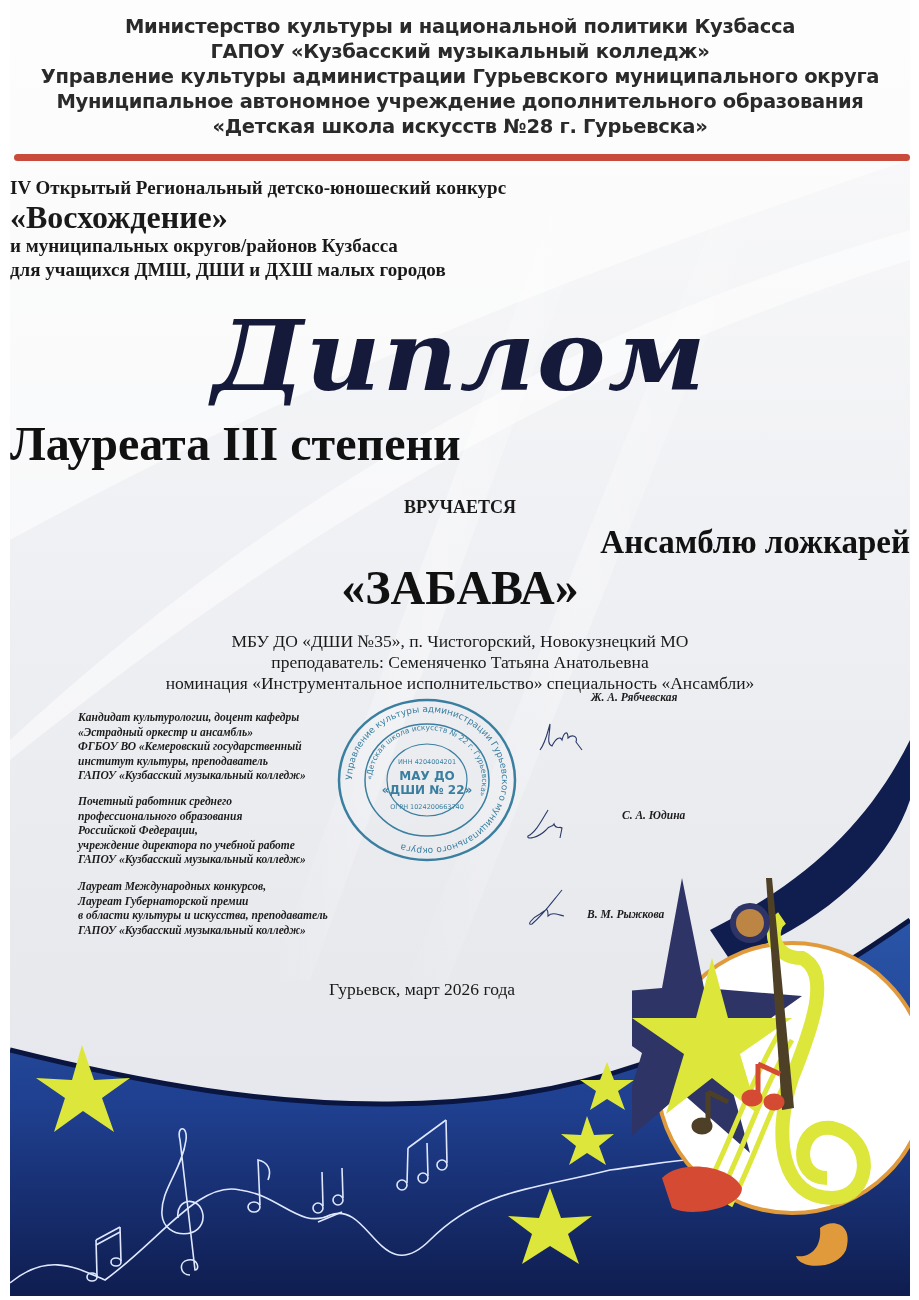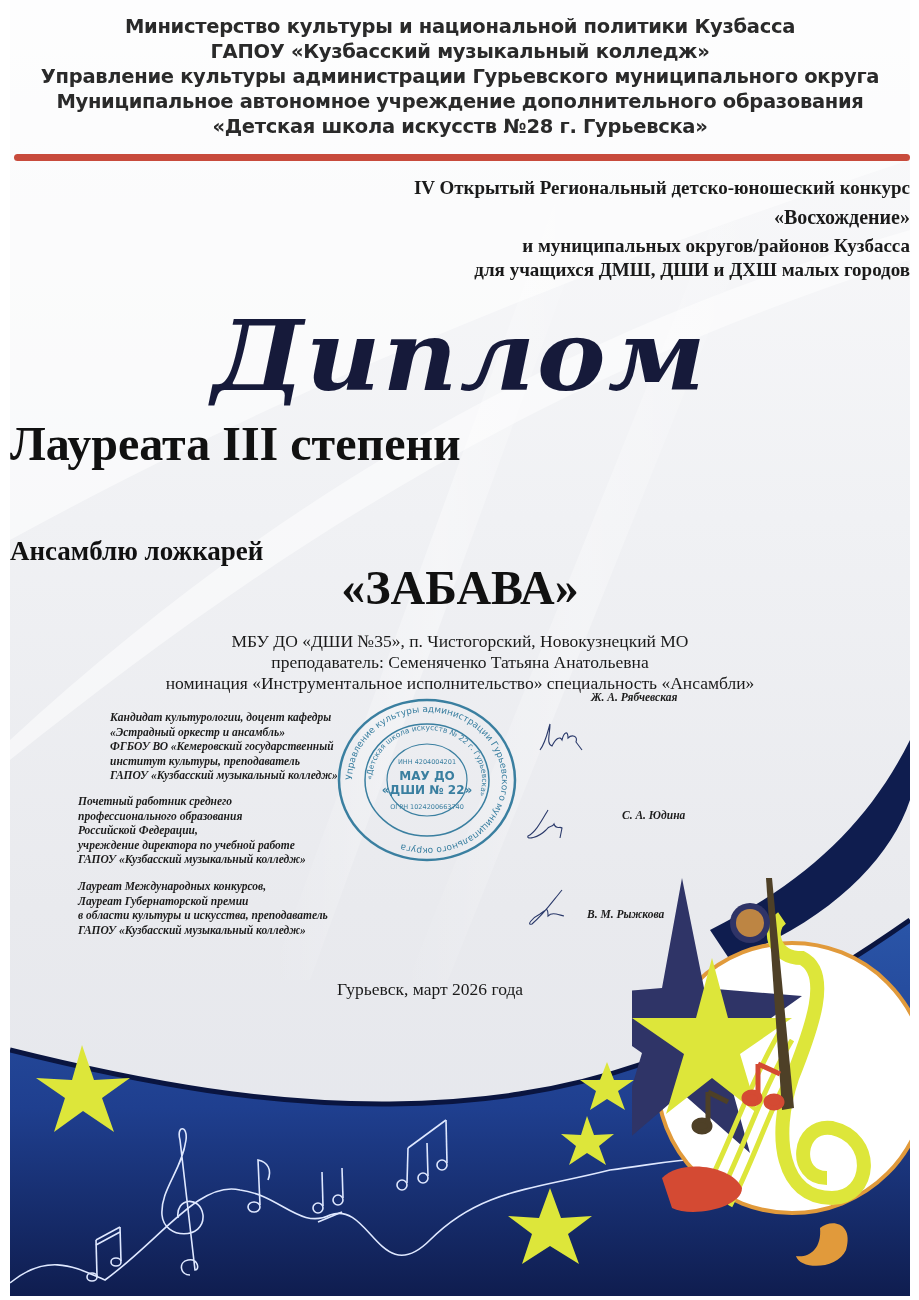--- a/index.html
+++ b/index.html
@@ -4,36 +4,36 @@
 <style>
   html, body { margin:0; padding:0; }
   body { width:919px; height:1300px; background:#ffffff; position:relative; overflow:hidden; font-family:"Liberation Serif", serif; }
   .page { position:absolute; left:10px; top:0; width:900px; height:1296px; overflow:hidden;
           background:linear-gradient(180deg,#fbfbfc 0%,#f0f1f4 40%,#e9eaee 70%,#e4e6ec 100%); }
   .bg-layer { position:absolute; left:0; top:0; width:100%; height:100%; pointer-events:none; }
   .header { position:absolute; left:0; top:14px; width:900px; text-align:center;
             font-family:"DejaVu Sans", sans-serif; font-weight:bold; font-size:19.5px; line-height:25px; color:#2a2a2a; letter-spacing:-0.3px; }
   .header div { white-space:nowrap; }
   .divider { position:absolute; left:4px; top:154px; width:896px; height:7px; border-radius:4px; background:#c84b3c; }
-  .contest { position:absolute; left:0; top:176px; width:900px; text-align:right; font-weight:bold; color:#1a1a1a; }
+  .contest { position:absolute; left:0; top:176px; width:900px; text-align:left; font-weight:bold; color:#1a1a1a; }
   .contest .l1 { font-size:19px; line-height:24px; }
-  .contest .l2 { font-size:20px; line-height:34px; }
+  .contest .l2 { font-size:32px; line-height:34px; }
   .contest .l3 { font-size:19px; line-height:24px; }
   .title { position:absolute; left:0; top:296px; width:900px; text-align:center; font-family:"DejaVu Serif", serif;
            font-style:italic; font-weight:bold; font-size:98px; line-height:120px; color:#161a3a; letter-spacing:2px; transform:scaleX(1.05); }
   .degree { position:absolute; left:0; top:414px; width:900px; text-align:left; font-weight:bold; font-size:48px; line-height:60px; color:#111; }
   .awarded { position:absolute; left:0; top:497px; width:900px; text-align:center; font-weight:bold; font-size:18px; color:#1a1a1a; }
-  .recipient { position:absolute; left:0; top:536px; width:900px; text-align:left; font-weight:bold; font-size:27px; color:#111; }
+  .recipient { position:absolute; left:0; top:524px; width:900px; text-align:right; font-weight:bold; font-size:33px; color:#111; }
   .ensemble { position:absolute; left:0; top:560px; width:900px; text-align:center; font-weight:bold; font-size:48px; color:#111; }
   .details { position:absolute; left:0; top:631px; width:900px; text-align:center; font-size:17.5px; line-height:21px; color:#1a1a1a; }
   .jury { position:absolute; left:68px; font-style:italic; font-weight:bold; font-size:11.5px; line-height:14.5px; color:#1c1c1c; }
   .sig-name { position:absolute; font-style:italic; font-weight:bold; font-size:11.5px; color:#1c1c1c; white-space:nowrap; }
   .sig { position:absolute; }
   .stamp { position:absolute; left:322px; top:694px; width:190px; height:172px; }
-  .footer-date { position:absolute; left:12px; top:979px; width:816px; text-align:center; font-size:17.5px; color:#1a1a1a; }
+  .footer-date { position:absolute; left:4px; top:979px; width:816px; text-align:center; font-size:17.5px; color:#1a1a1a; }
   .logo { position:absolute; left:622px; top:878px; width:296px; height:420px; }
 </style>
 </head>
 <body>
 
 <div class="page">
 
   <svg class="bg-layer" viewBox="0 0 900 1296" preserveAspectRatio="none">
     <defs>
       <linearGradient id="waveGrad" x1="0" y1="0" x2="0" y2="1">
@@ -105,20 +105,21 @@
 
   <div class="contest">
     <div class="l1">IV Открытый  Региональный детско-юношеский конкурс</div>
     <div class="l2">«Восхождение»</div>
     <div class="l3">и муниципальных округов/районов Кузбасса</div>
     <div class="l3">для учащихся ДМШ, ДШИ и ДХШ малых городов</div>
   </div>
 
   <div class="title">Диплом</div>
   <div class="degree">Лауреата III степени</div>
+  <div class="awarded">ВРУЧАЕТСЯ</div>
   <div class="recipient">Ансамблю ложкарей</div>
   <div class="ensemble">«ЗАБАВА»</div>
 
   <div class="details">
     <div>МБУ ДО «ДШИ №35», п. Чистогорский, Новокузнецкий МО</div>
     <div>преподаватель: Семеняченко Татьяна Анатольевна</div>
     <div>номинация «Инструментальное исполнительство» специальность «Ансамбли»</div>
   </div>
 
   <svg class="stamp" viewBox="0 0 190 172">
@@ -136,21 +137,21 @@
     </text>
     <text font-family="DejaVu Sans, sans-serif" font-size="7.5" fill="#3a7fa0">
       <textPath href="#ringMid">«Детская школа искусств № 22 г. Гурьевска»</textPath>
     </text>
     <text x="95" y="70" text-anchor="middle" font-family="DejaVu Sans, sans-serif" font-size="6.5" fill="#3a7fa0">ИНН 4204004201</text>
     <text x="95" y="86" text-anchor="middle" font-family="DejaVu Sans, sans-serif" font-weight="bold" font-size="12" fill="#3a7fa0">МАУ ДО</text>
     <text x="95" y="100" text-anchor="middle" font-family="DejaVu Sans, sans-serif" font-weight="bold" font-size="12" fill="#3a7fa0">«ДШИ № 22»</text>
     <text x="95" y="115" text-anchor="middle" font-family="DejaVu Sans, sans-serif" font-size="6.5" fill="#3a7fa0">ОГРН 1024200663740</text>
   </svg>
 
-  <div class="jury" style="top:710px;margin-left:32px;">
+  <div class="jury" style="top:710px;">
     <div>Кандидат культурологии, доцент кафедры</div>
     <div>«Эстрадный оркестр и ансамбль»</div>
     <div>ФГБОУ ВО «Кемеровский государственный</div>
     <div>институт культуры, преподаватель</div>
     <div>ГАПОУ «Кузбасский музыкальный колледж»</div>
   </div>
 
   <div class="jury" style="top:794px;">
     <div>Почетный работник среднего</div>
     <div>профессионального образования</div>

